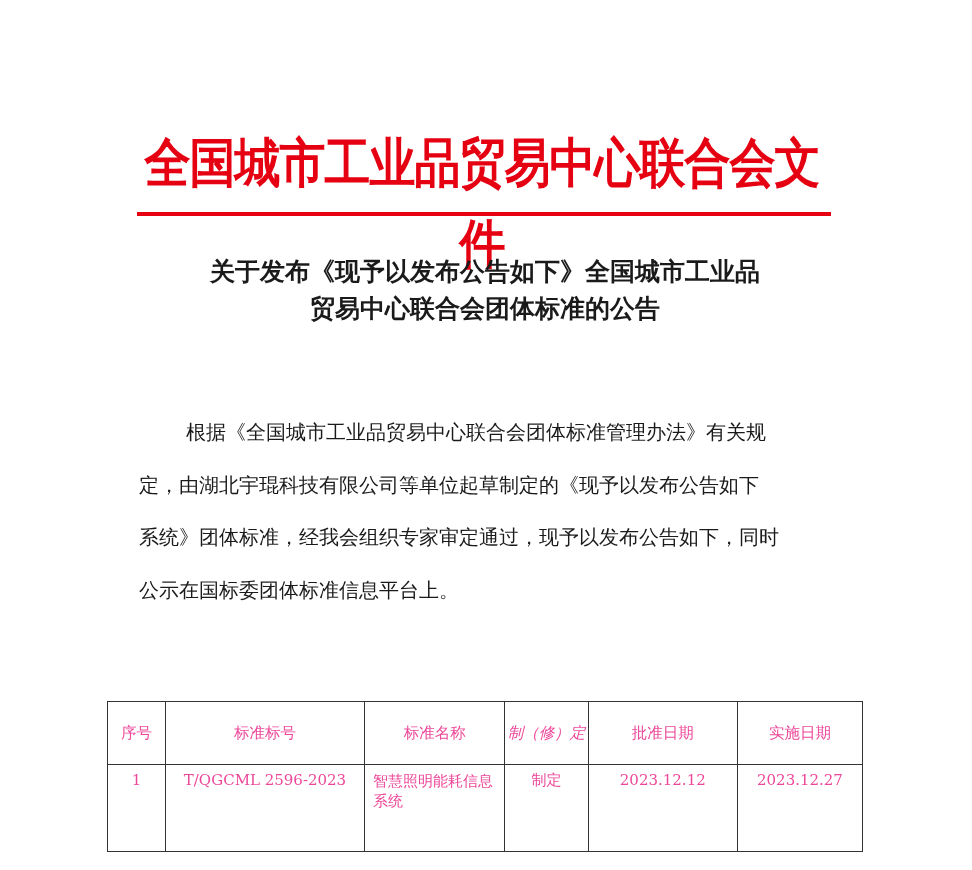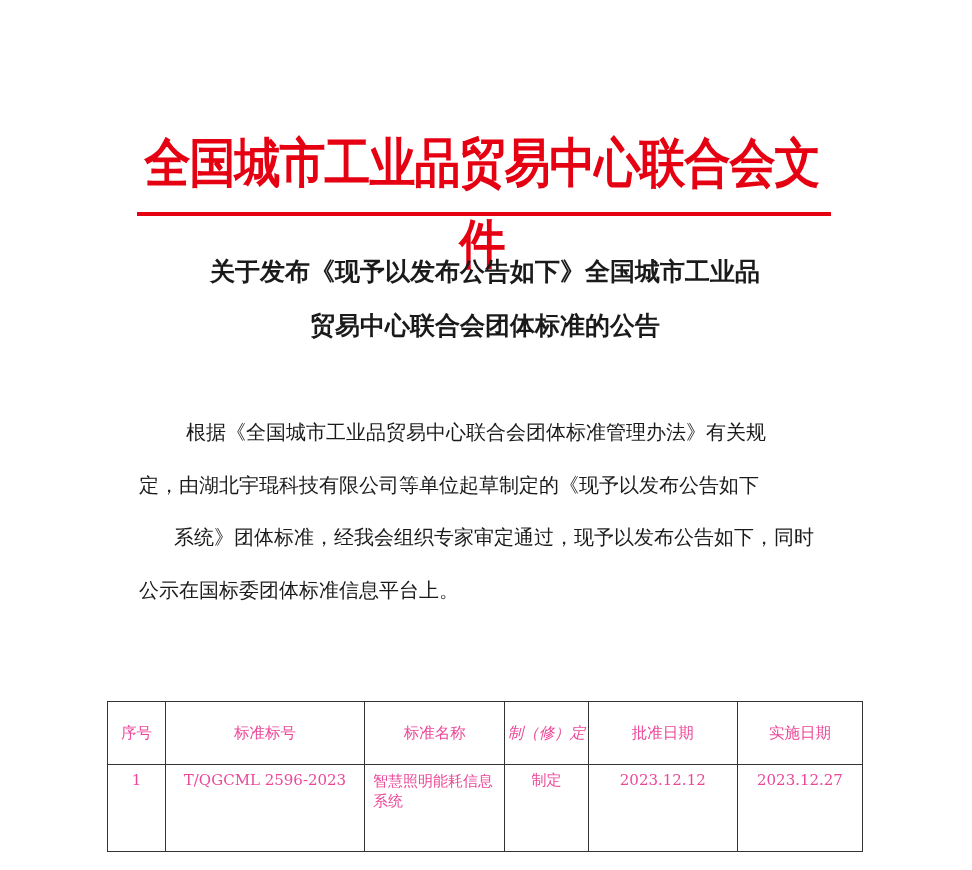--- a/index.html
+++ b/index.html
@@ -6,21 +6,21 @@
   body { width: 972px; height: 870px; position: relative; overflow: hidden; font-family: "DejaVu Sans", sans-serif; color: #1a1a1a; }
   .masthead {
     position: absolute; left: 132px; top: 128px; width: 700px; height: 70px;
     color: #e50012; font-family: "DejaVu Sans", sans-serif; font-weight: bold;
     font-size: 46px; line-height: 70px; text-align: center; letter-spacing: -1px;
     transform: scaleY(1.15); transform-origin: center;
   }
   .red-rule { position: absolute; left: 137px; top: 212px; width: 694px; height: 4px; background: #e50012; }
   .title { position: absolute; left: 0; width: 972px; text-align: center; font-weight: bold; font-size: 25px; color: #1a1a1a; }
   .title.l1 { top: 255px; left: 120px; width: 730px; }
-  .title.l2 { top: 309px; left: 120px; width: 730px; }
+  .title.l2 { top: 292px; left: 120px; width: 730px; }
   .para { position: absolute; left: 139px; width: 710px; font-size: 20px; color: #1a1a1a; white-space: nowrap; }
   .para.indent { left: 186px; font-family: Liberation Mono, monospace; }
   table.std {
     position: absolute; left: 107px; top: 701px; width: 756px; height: 151px;
     border-collapse: collapse; font-size: 15px; color: #ec4899;
   }
   table.std th, table.std td { border: 1px solid #333; padding: 0; text-align: center; }
   table.std th { height: 62px; font-weight: normal; vertical-align: middle; font-size: 15.5px; }
   table.std td { vertical-align: top; padding-top: 6px; font-family: "DejaVu Serif", serif; font-size: 15px; }
   td.name { text-align: left !important; padding-left: 8px !important; line-height: 20px; }
@@ -30,21 +30,21 @@
 <body>
 
 <div class="masthead">全国城市工业品贸易中心联合会文件</div>
 <div class="red-rule"></div>
 
 <div class="title l1">关于发布《现予以发布公告如下》全国城市工业品</div>
 <div class="title l2">贸易中心联合会团体标准的公告</div>
 
 <div class="para indent" style="top:419px;">根据《全国城市工业品贸易中心联合会团体标准管理办法》有关规</div>
 <div class="para" style="top:472px;">定，由湖北宇琨科技有限公司等单位起草制定的《现予以发布公告如下</div>
-<div class="para" style="top:524px;text-align:center;">系统》团体标准，经我会组织专家审定通过，现予以发布公告如下，同时</div>
+<div class="para" style="top:524px;">系统》团体标准，经我会组织专家审定通过，现予以发布公告如下，同时</div>
 <div class="para" style="top:577px;">公示在国标委团体标准信息平台上。</div>
 
 <table class="std">
   <thead>
     <tr>
       <th class="c1">序号</th>
       <th class="c2">标准标号</th>
       <th class="c3">标准名称</th>
       <th class="c4">制（修）定</th>
       <th class="c5">批准日期</th>

